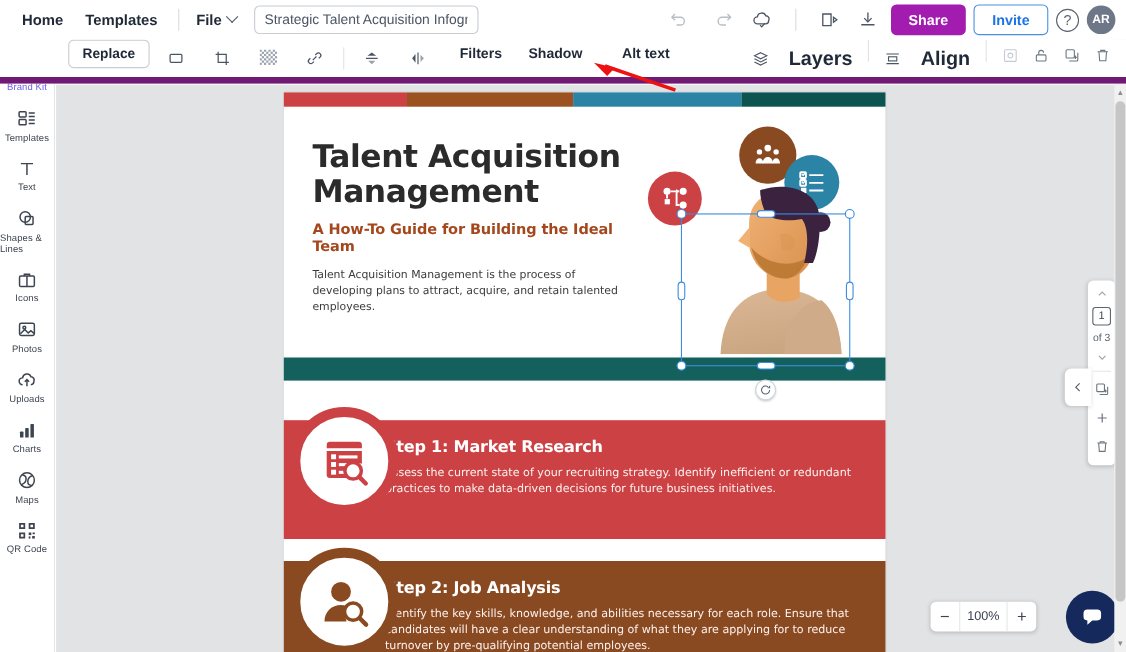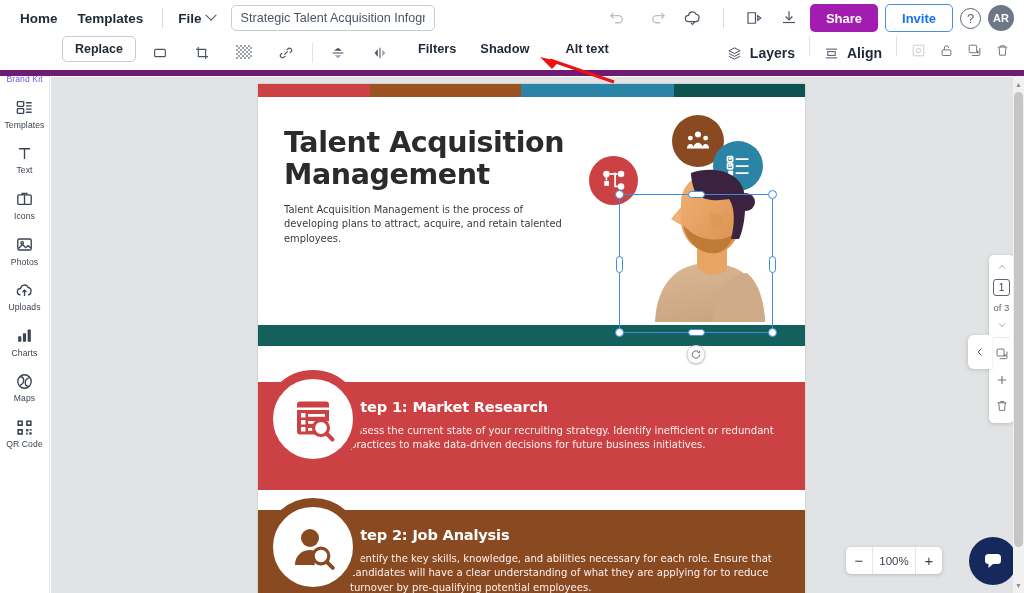--- a/index.html
+++ b/index.html
@@ -78,22 +78,22 @@
     height: 26px; padding: 0 12px; font-size: 12.5px; font-weight: bold;
     color: #1f2937; cursor: pointer; font-family: "Liberation Sans", sans-serif;
   }
   .tb-group { display: flex; align-items: center; }
   .tb-sep { width: 1px; height: 20px; background: #dfe3e7; margin: 0 7px; }
   .tb-text {
     font-size: 12.8px; font-weight: bold; color: #1f2937;
     padding: 5px 12px; cursor: pointer; white-space: nowrap;
   }
   .tb-icon-text {
-    display: flex; align-items: center; gap: 8px;
-    font-size: 14px; font-weight: bold; color: #1f2937;
+    display: flex; align-items: center; gap: 18px;
+    font-size: 18px; font-weight: bold; color: #1f2937;
     padding: 5px 7px; cursor: pointer; white-space: nowrap;
   }
   .tb-dim { color: #c6cbd1; }
 
   
   .sidebar {
     position: absolute; top: 36px; left: 0; width: 50px; bottom: 0;
     background: #ffffff; border-right: 1px solid #e4e7ea;
     padding-top: 10px; z-index: 38; overflow: hidden;
   }
@@ -463,20 +463,29 @@
       <span class="sb-ico">
         <svg width="19" height="19" viewBox="0 0 24 24" fill="none" stroke="#3c4450" stroke-width="1.7">
             <path d="M5 6h14M12 6v13"></path>
           </svg>
       </span>
       <span class="sb-label">Text</span>
     </div>
     <div class="sb-item">
       <span class="sb-ico">
         <svg width="19" height="19" viewBox="0 0 24 24" fill="none" stroke="#3c4450" stroke-width="1.7">
+            <circle cx="10" cy="10.5" r="6"></circle>
+            <rect x="10" y="10" width="9" height="9" rx="1"></rect>
+          </svg>
+      </span>
+      <span class="sb-label">Shapes &amp; Lines</span>
+    </div>
+    <div class="sb-item">
+      <span class="sb-ico">
+        <svg width="19" height="19" viewBox="0 0 24 24" fill="none" stroke="#3c4450" stroke-width="1.7">
             <rect x="3.5" y="7.5" width="17" height="12" rx="1.5"></rect>
             <path d="M9 7.5V5.5h6v2"></path>
             <path d="M12 7.5v12"></path>
           </svg>
       </span>
       <span class="sb-label">Icons</span>
     </div>
     <div class="sb-item">
       <span class="sb-ico">
         <svg width="19" height="19" viewBox="0 0 24 24" fill="none" stroke="#3c4450" stroke-width="1.7">
@@ -539,20 +548,21 @@
       <div class="colorbar">
         <div style="flex:1.02;background:#cc4144"></div>
         <div style="flex:1.38;background:#9c5120"></div>
         <div style="flex:1.40;background:#2b83a6"></div>
         <div style="flex:1.20;background:#0d5450"></div>
       </div>
 
       <div class="hero">
         <div class="hero-text">
           <h1 class="hero-title">Talent Acquisition Management</h1>
+          <div class="hero-sub">A How-To Guide for Building the Ideal Team</div>
           <div class="hero-body">Talent Acquisition Management is the process of developing plans to attract, acquire, and retain talented employees.</div>
         </div>
 
         <div class="illus">
           <div class="bub bub-brown">
             <svg width="28" height="28" viewBox="0 0 24 24" fill="#fff">
                 <circle cx="12" cy="6.5" r="2.6"></circle>
                 <path d="M8 18.5c0-3 1.8-5 4-5s4 2 4 5z"></path>
                 <circle cx="5.5" cy="9.5" r="2.1"></circle>
                 <path d="M2.5 18.5c0-2.4 1.3-4 3-4s3 1.6 3 4z"></path>

